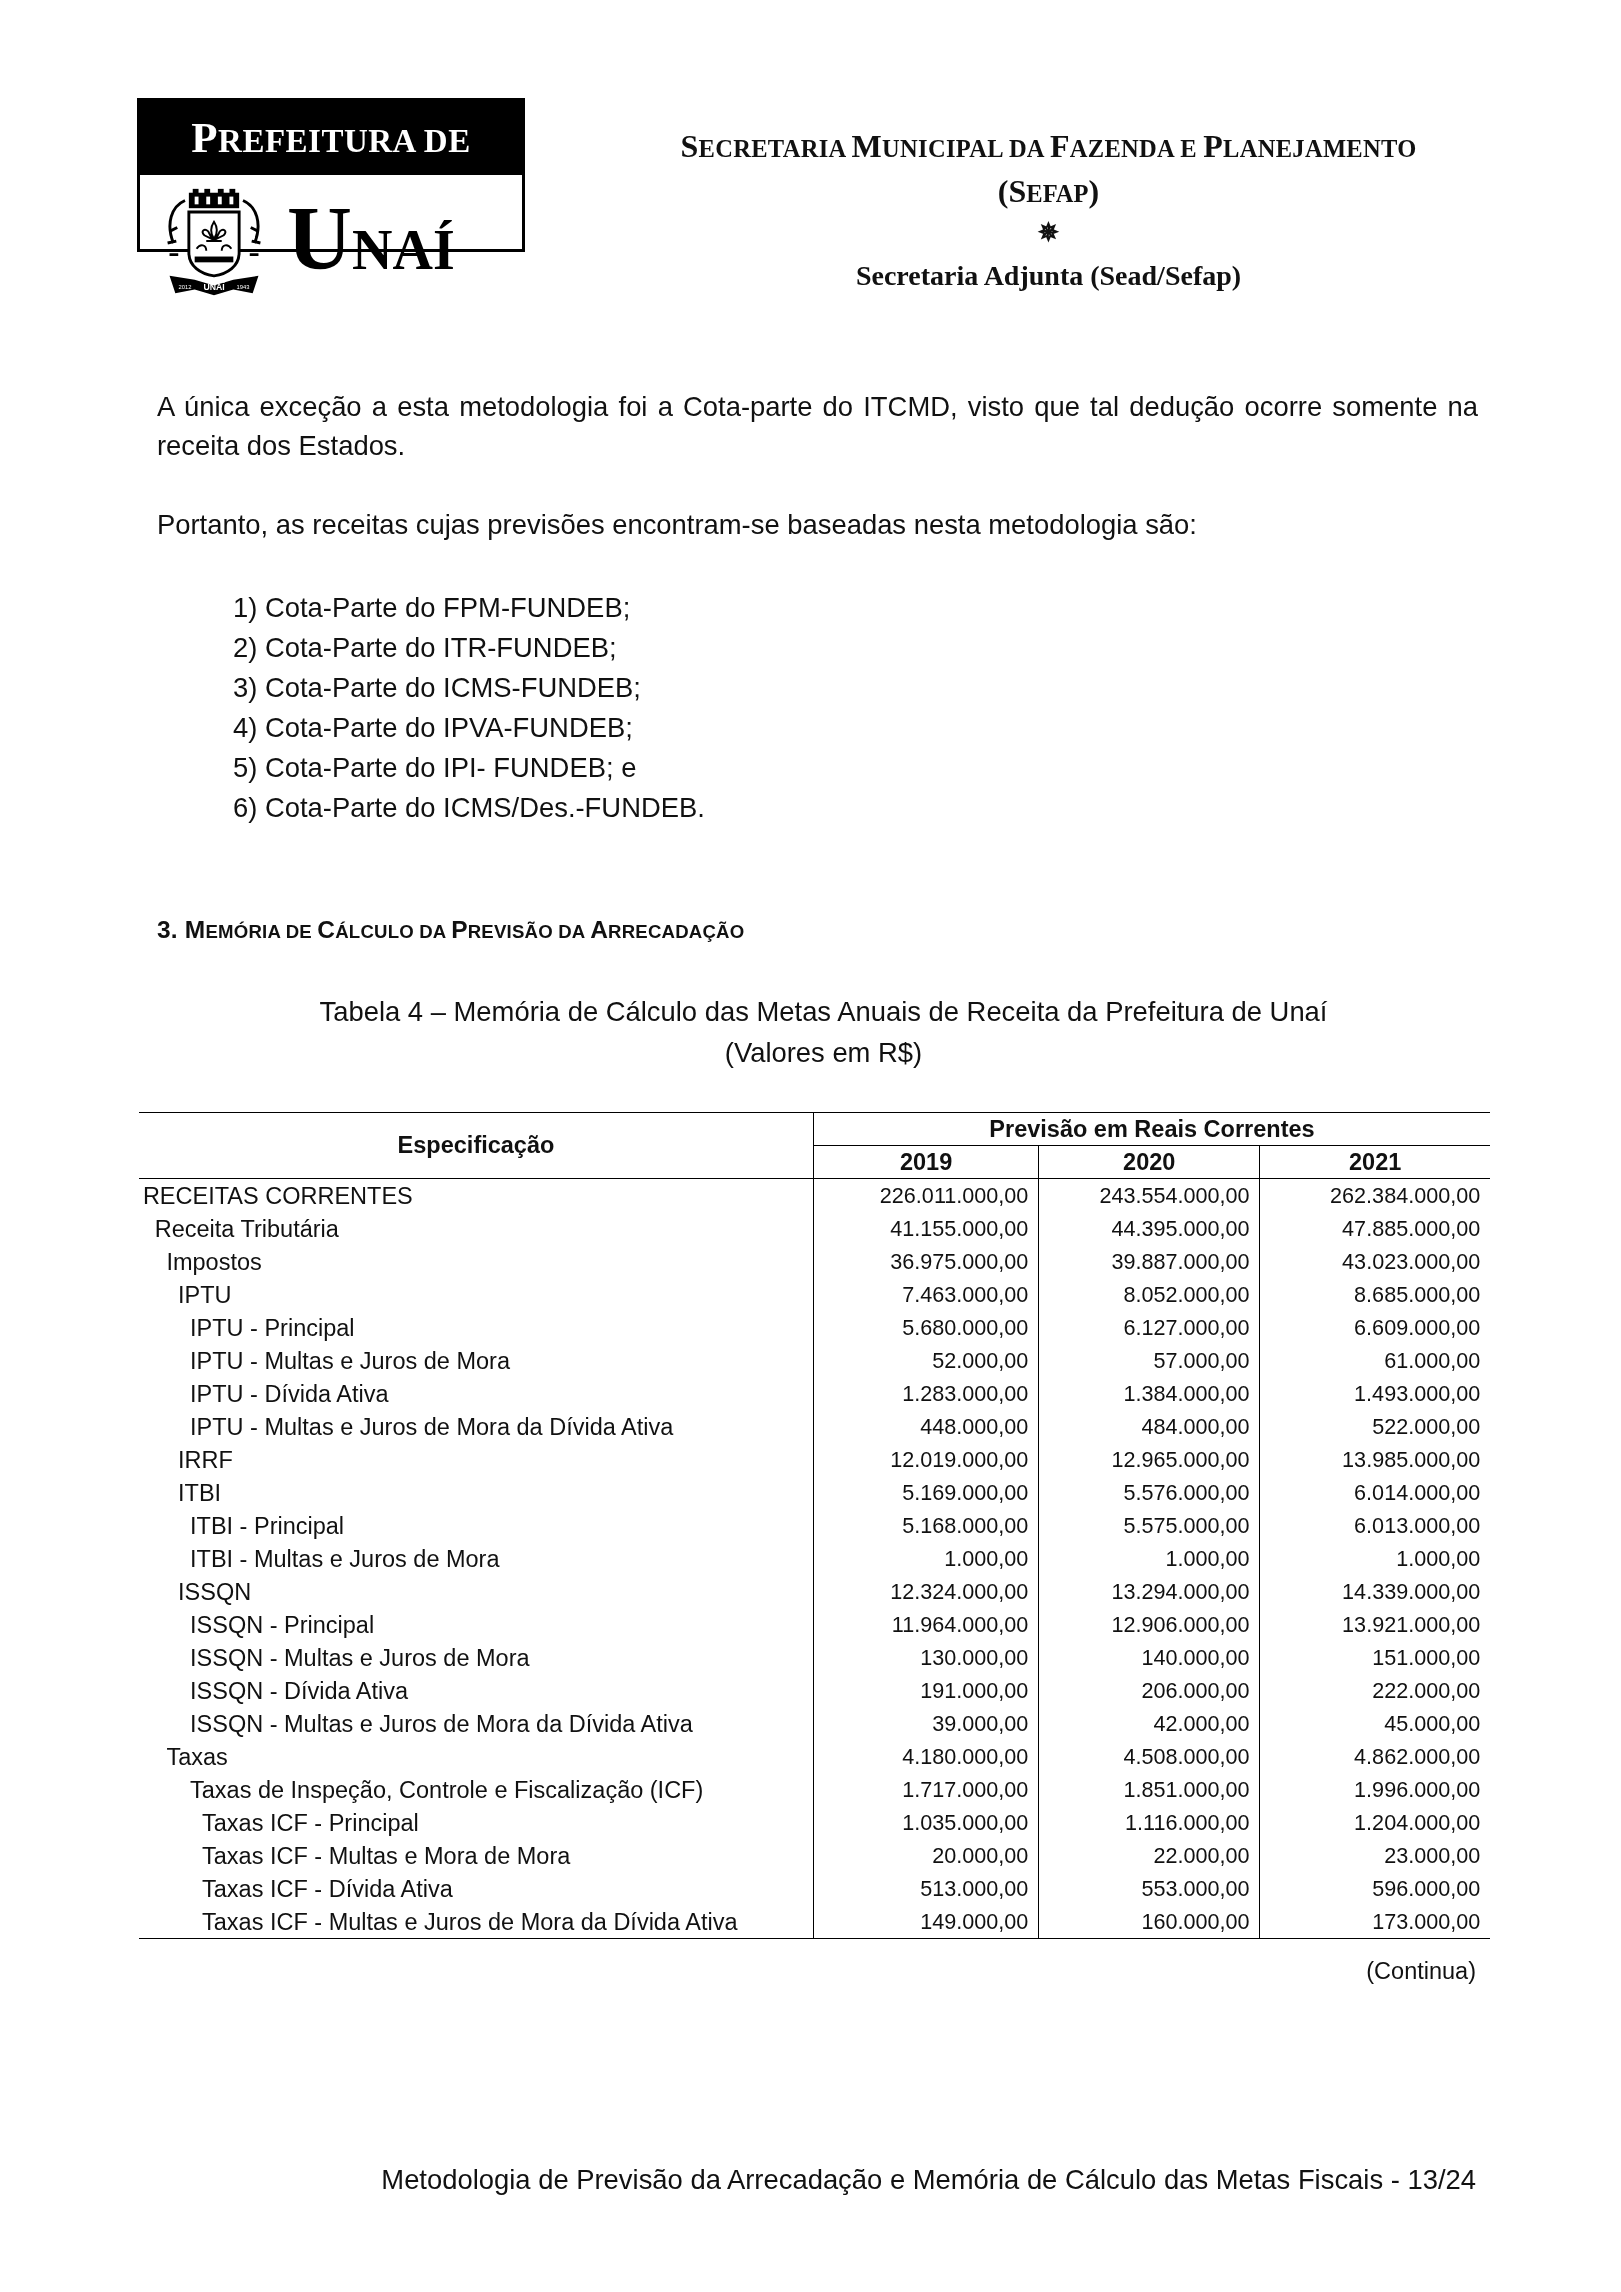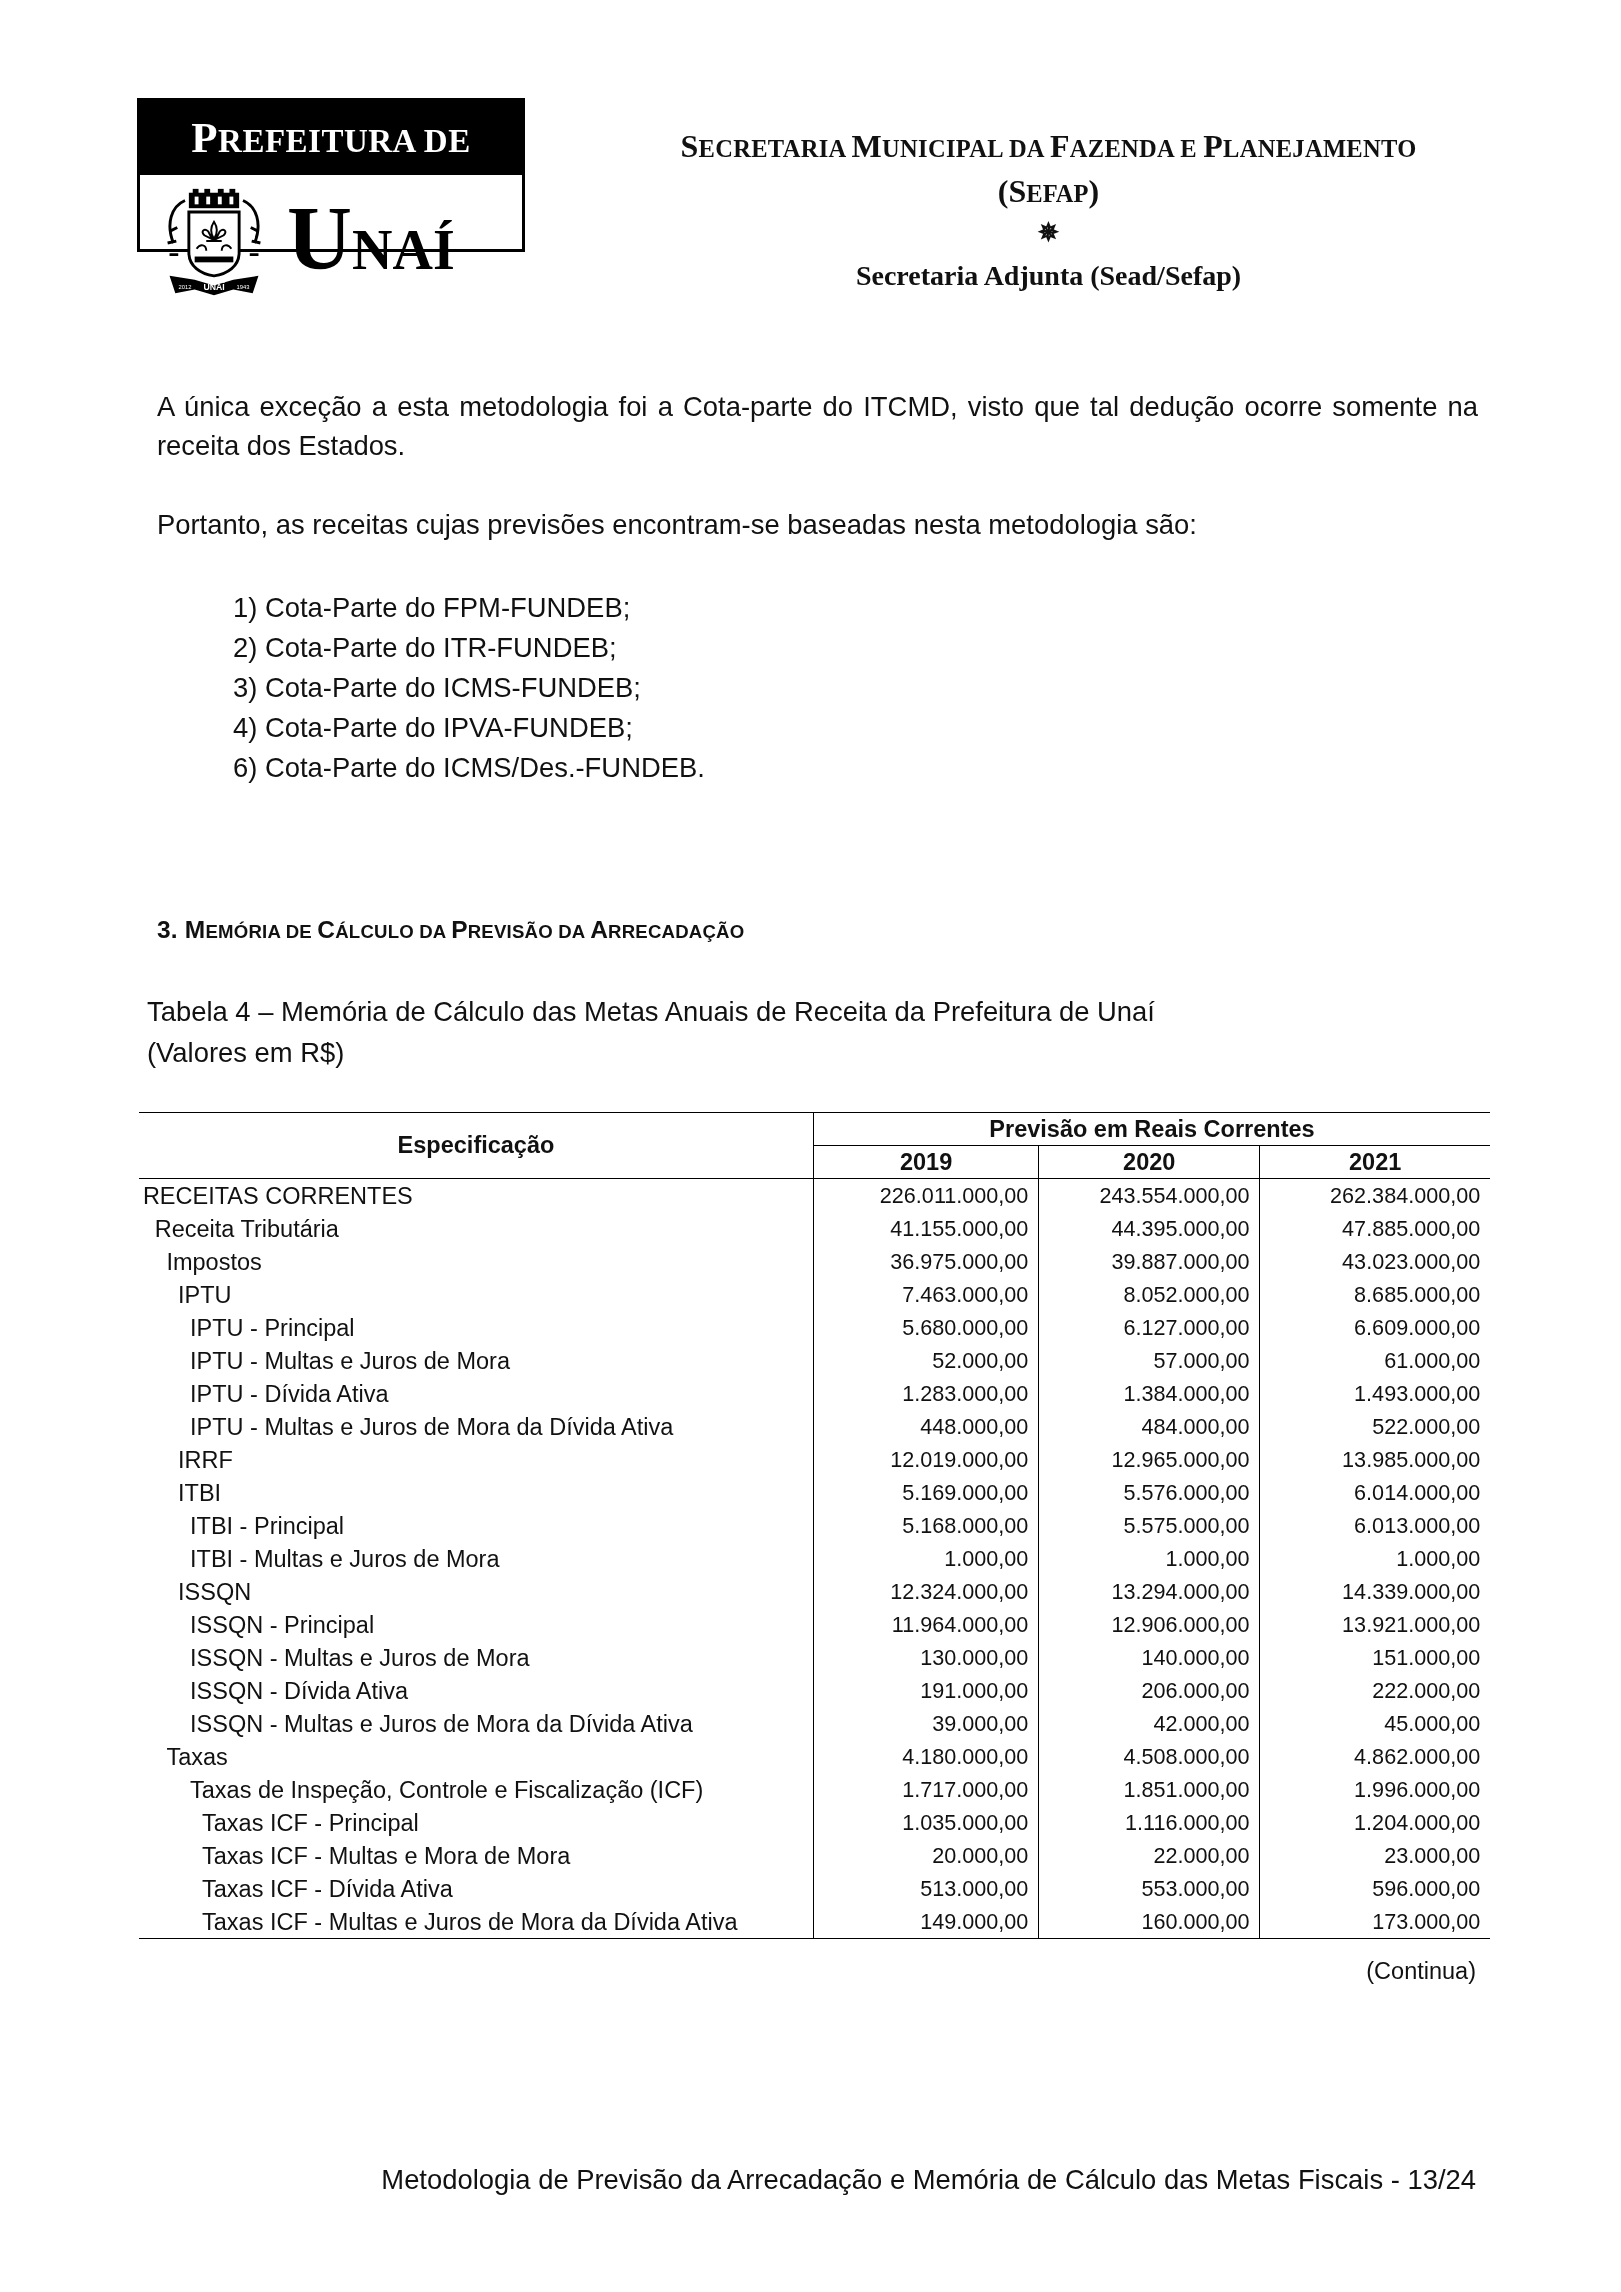--- a/index.html
+++ b/index.html
@@ -25,21 +25,21 @@
 
   
   .para { position: absolute; left: 157px; width: 1321px; font-size: 27.4px; line-height: 39px; color: #111; }
   .justify { text-align: justify; text-align-last: left; }
   .list { position: absolute; left: 233px; top: 588px; font-size: 27.4px; line-height: 40px; color: #111; }
   .list div { white-space: nowrap; }
 
   .section { position: absolute; left: 157px; top: 916px; font-weight: bold; font-size: 24.5px; color: #111; letter-spacing: 0.2px; }
   .section .sc { font-size: 18.6px; }
 
-  .caption { position: absolute; left: 147px; width: 1353px; font-size: 27.4px; line-height: 39px; color: #111; }
+  .caption { position: absolute; left: 147px; width: 1353px; text-align: center; font-size: 27.4px; line-height: 39px; color: #111; }
 
   
   .tbl { position: absolute; left: 139px; top: 1112px; width: 1351px; border-collapse: collapse; font-size: 23.5px; color: #111; table-layout: fixed; }
   .tbl th { font-weight: bold; font-size: 23.5px; padding: 0; text-align: center; }
   .tbl col.c-spec { width: 674px; }
   .tbl col.c-yr { width: 225px; }
   .tbl col.c-yr2 { width: 221px; }
   .tbl col.c-yr3 { width: 230px; }
   .tbl thead tr.h1 th { height: 32px; border-top: 1.5px solid #000; }
   .tbl thead tr.h2 th { height: 32px; border-top: 1px solid #000; border-bottom: 1.5px solid #000; }
@@ -113,20 +113,21 @@
 </div>
 
 <div class="para justify" style="top:387px;">A única exceção a esta metodologia foi a Cota-parte do ITCMD, visto que tal dedução ocorre somente na receita dos Estados.</div>
 <div class="para" style="top:505px;">Portanto, as receitas cujas previsões encontram-se baseadas nesta metodologia são:</div>
 
 <div class="list">
   <div>1) Cota-Parte do FPM-FUNDEB;</div>
   <div>2) Cota-Parte do ITR-FUNDEB;</div>
   <div>3) Cota-Parte do ICMS-FUNDEB;</div>
   <div>4) Cota-Parte do IPVA-FUNDEB;</div>
+  <div>5) Cota-Parte do IPI- FUNDEB; e</div>
   <div>6) Cota-Parte do ICMS/Des.-FUNDEB.</div>
 </div>
 
 <div class="section">
   <span>3. </span><span>M</span><span class="sc">EMÓRIA DE </span><span>C</span><span class="sc">ÁLCULO DA </span><span>P</span><span class="sc">REVISÃO DA </span><span>A</span><span class="sc">RRECADAÇÃO</span>
 </div>
 
 <div class="caption" style="top:992px;">Tabela 4 – Memória de Cálculo das Metas Anuais de Receita da Prefeitura de Unaí</div>
 <div class="caption" style="top:1033px;">(Valores em R$)</div>
 

